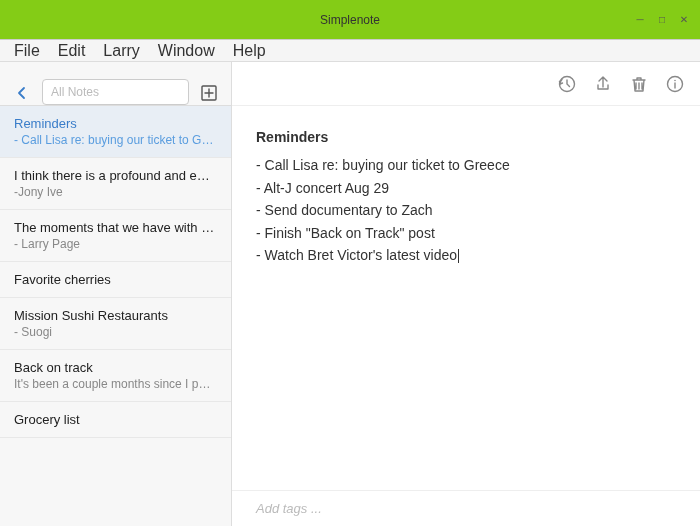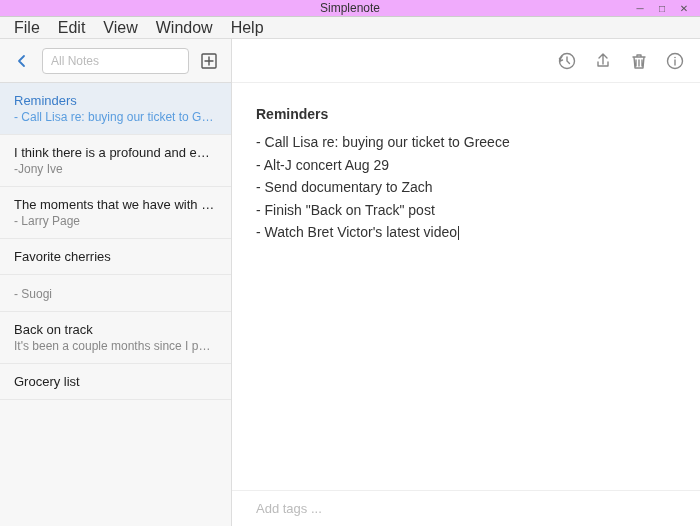--- a/index.html
+++ b/index.html
@@ -8,22 +8,22 @@
       background: #f0f0f0;
       width: 700px;
       height: 526px;
       overflow: hidden;
       display: flex;
       flex-direction: column;
     }
 
     
     .title-bar {
-      background: #f0abfc;
-      height: 17px;
+      background: #84cc16;
+      height: 40px;
       display: flex;
       align-items: center;
       justify-content: space-between;
       padding: 0 8px;
       border-bottom: 1px solid #ccc;
       user-select: none;
     }
     .title-bar-title {
       font-size: 12px;
       color: #333;
@@ -77,21 +77,21 @@
       background: #f7f7f7;
       border-right: 1px solid #ddd;
       display: flex;
       flex-direction: column;
       overflow: hidden;
     }
 
     .sidebar-toolbar {
       height: 44px;
       display: flex;
-      align-items: center;
+      align-items: flex-end;
       padding: 0 10px;
       gap: 8px;
       border-bottom: 1px solid #ddd;
     }
 
     .back-btn {
       width: 24px;
       height: 24px;
       display: flex;
       align-items: center;
@@ -194,20 +194,21 @@
       color: #333;
       line-height: 1.6;
     }
 
     .note-footer {
       height: 36px;
       display: flex;
       align-items: center;
       padding: 0 24px;
       border-top: 1px solid #eee;
+      font-style: italic;
     }
 
     .tags-placeholder {
       font-size: 13px;
       color: #bbb;
     }
 
     
     .notes-list::-webkit-scrollbar { width: 4px; }
     .notes-list::-webkit-scrollbar-thumb { background: #ccc; border-radius: 2px; }
@@ -221,21 +222,21 @@
   <div class="window-controls">
     <button class="win-btn">─</button>
     <button class="win-btn">□</button>
     <button class="win-btn">✕</button>
   </div>
 </div>
 
 <div class="menu-bar">
   <span class="menu-item">File</span>
   <span class="menu-item">Edit</span>
-  <span class="menu-item">View</span>
+  <span class="menu-item">Larry</span>
   <span class="menu-item">Window</span>
   <span class="menu-item">Help</span>
 </div>
 
 <div class="main-content">
 
   <div class="sidebar">
     <div class="sidebar-toolbar">
       <div class="back-btn">
         <svg width="18" height="18" viewBox="0 0 18 18" fill="none">
@@ -263,20 +264,21 @@
           <div class="note-preview">-Jony Ive</div>
         </div>
         <div class="note-item">
           <div class="note-title">The moments that we have with friends ...</div>
           <div class="note-preview">- Larry Page</div>
         </div>
         <div class="note-item">
           <div class="note-title">Favorite cherries</div>
         </div>
         <div class="note-item">
+          <div class="note-title">Mission Sushi Restaurants</div>
           <div class="note-preview">- Suogi</div>
         </div>
         <div class="note-item">
           <div class="note-title">Back on track</div>
           <div class="note-preview">It's been a couple months since I posted on m...</div>
         </div>
         <div class="note-item">
           <div class="note-title">Grocery list</div>
         </div>
       </div>

